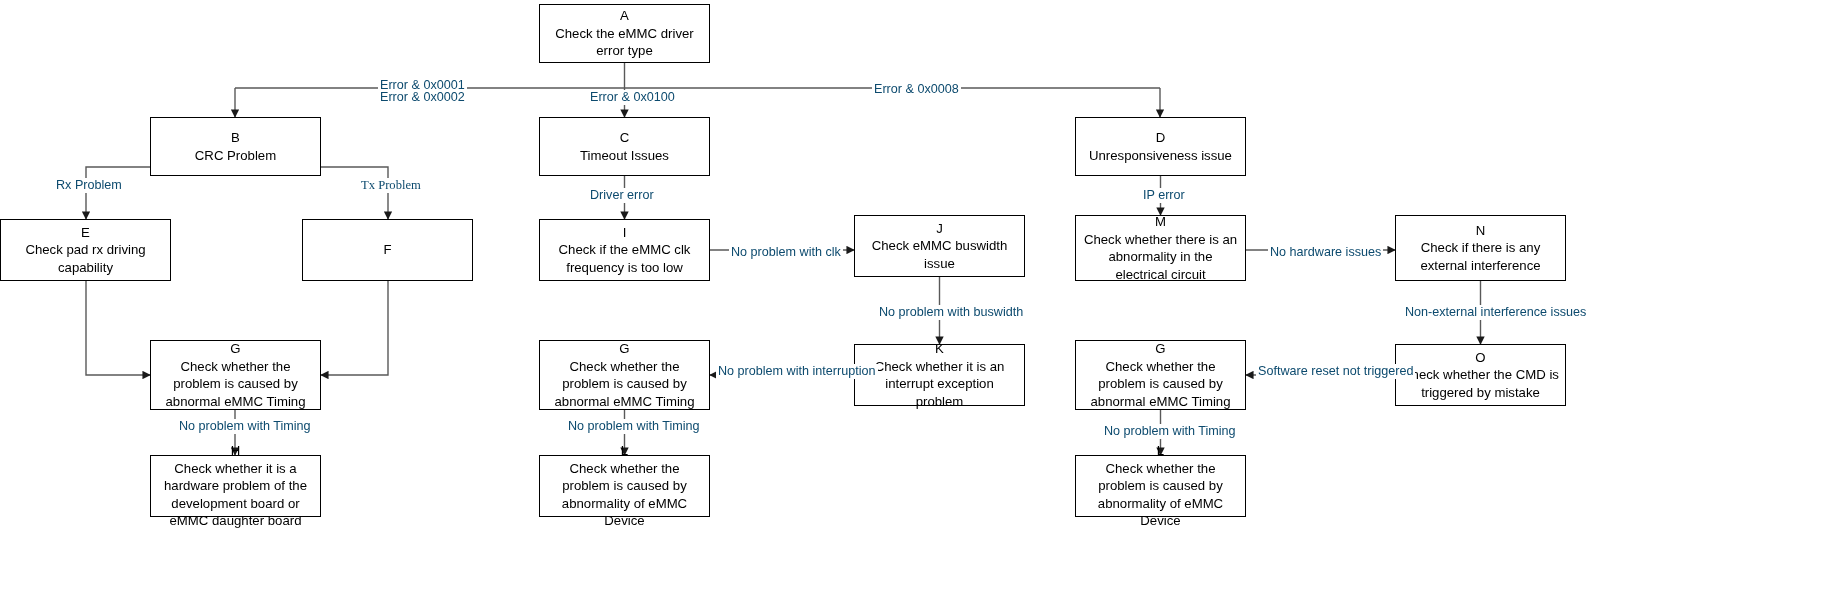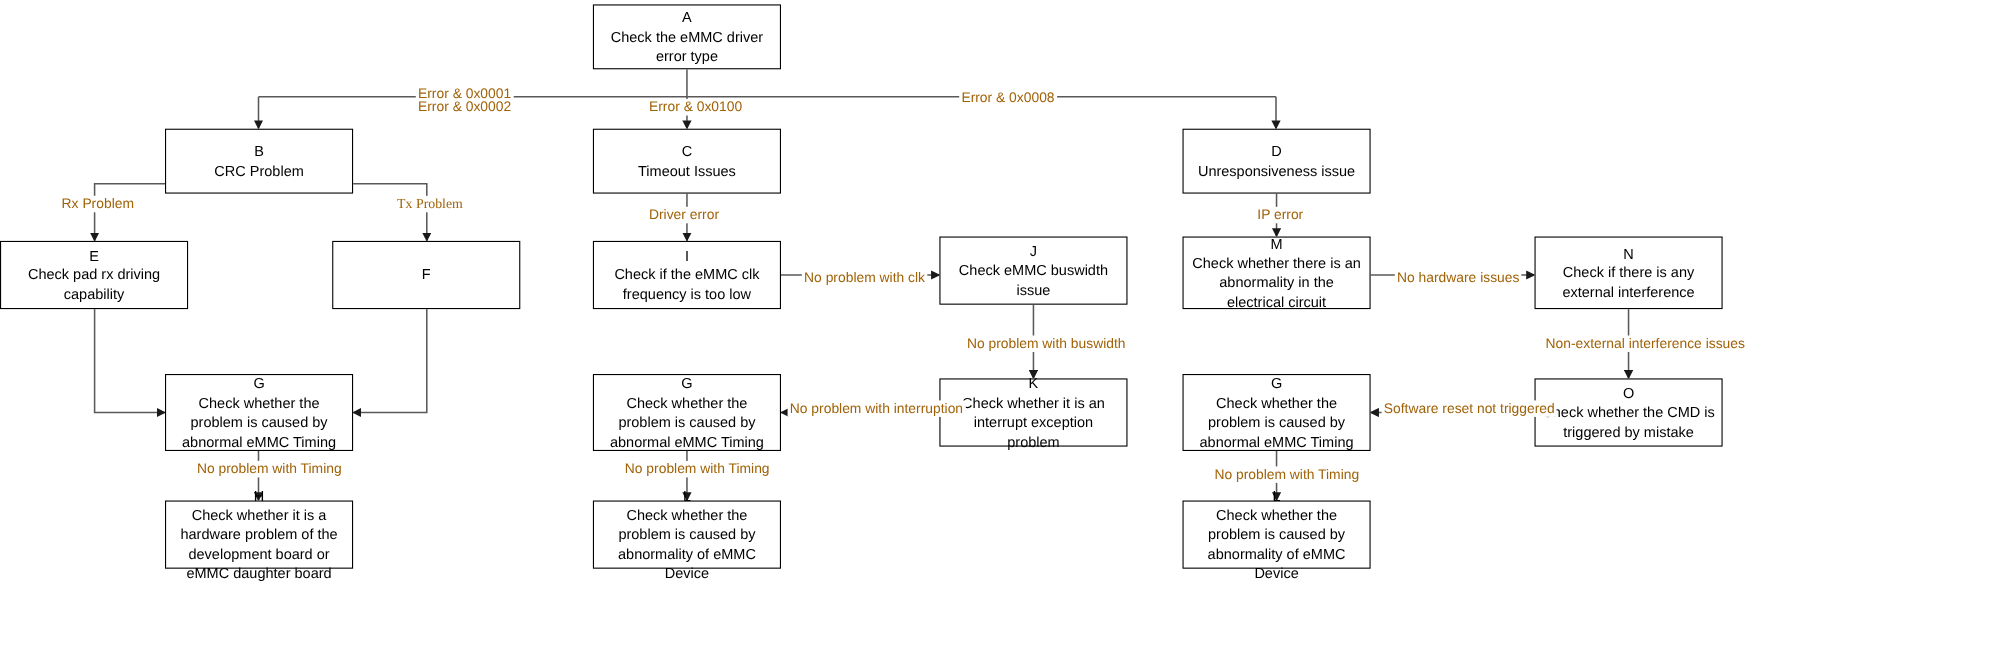--- a/index.html
+++ b/index.html
@@ -40,21 +40,21 @@
     display: block;
   }
   .edge-label {
     position: absolute;
     font-size: 12.6px;
     line-height: 15px;
     background: #ffffff;
     white-space: nowrap;
     padding: 0 2px;
     z-index: 4;
-    color: #a16207;
+    color: #0c4a6e;
   }
   .svg-layer {
     position: absolute;
     left: 0;
     top: 0;
     width: 1829px;
     height: 607px;
     z-index: 1;
   }
 </style>

